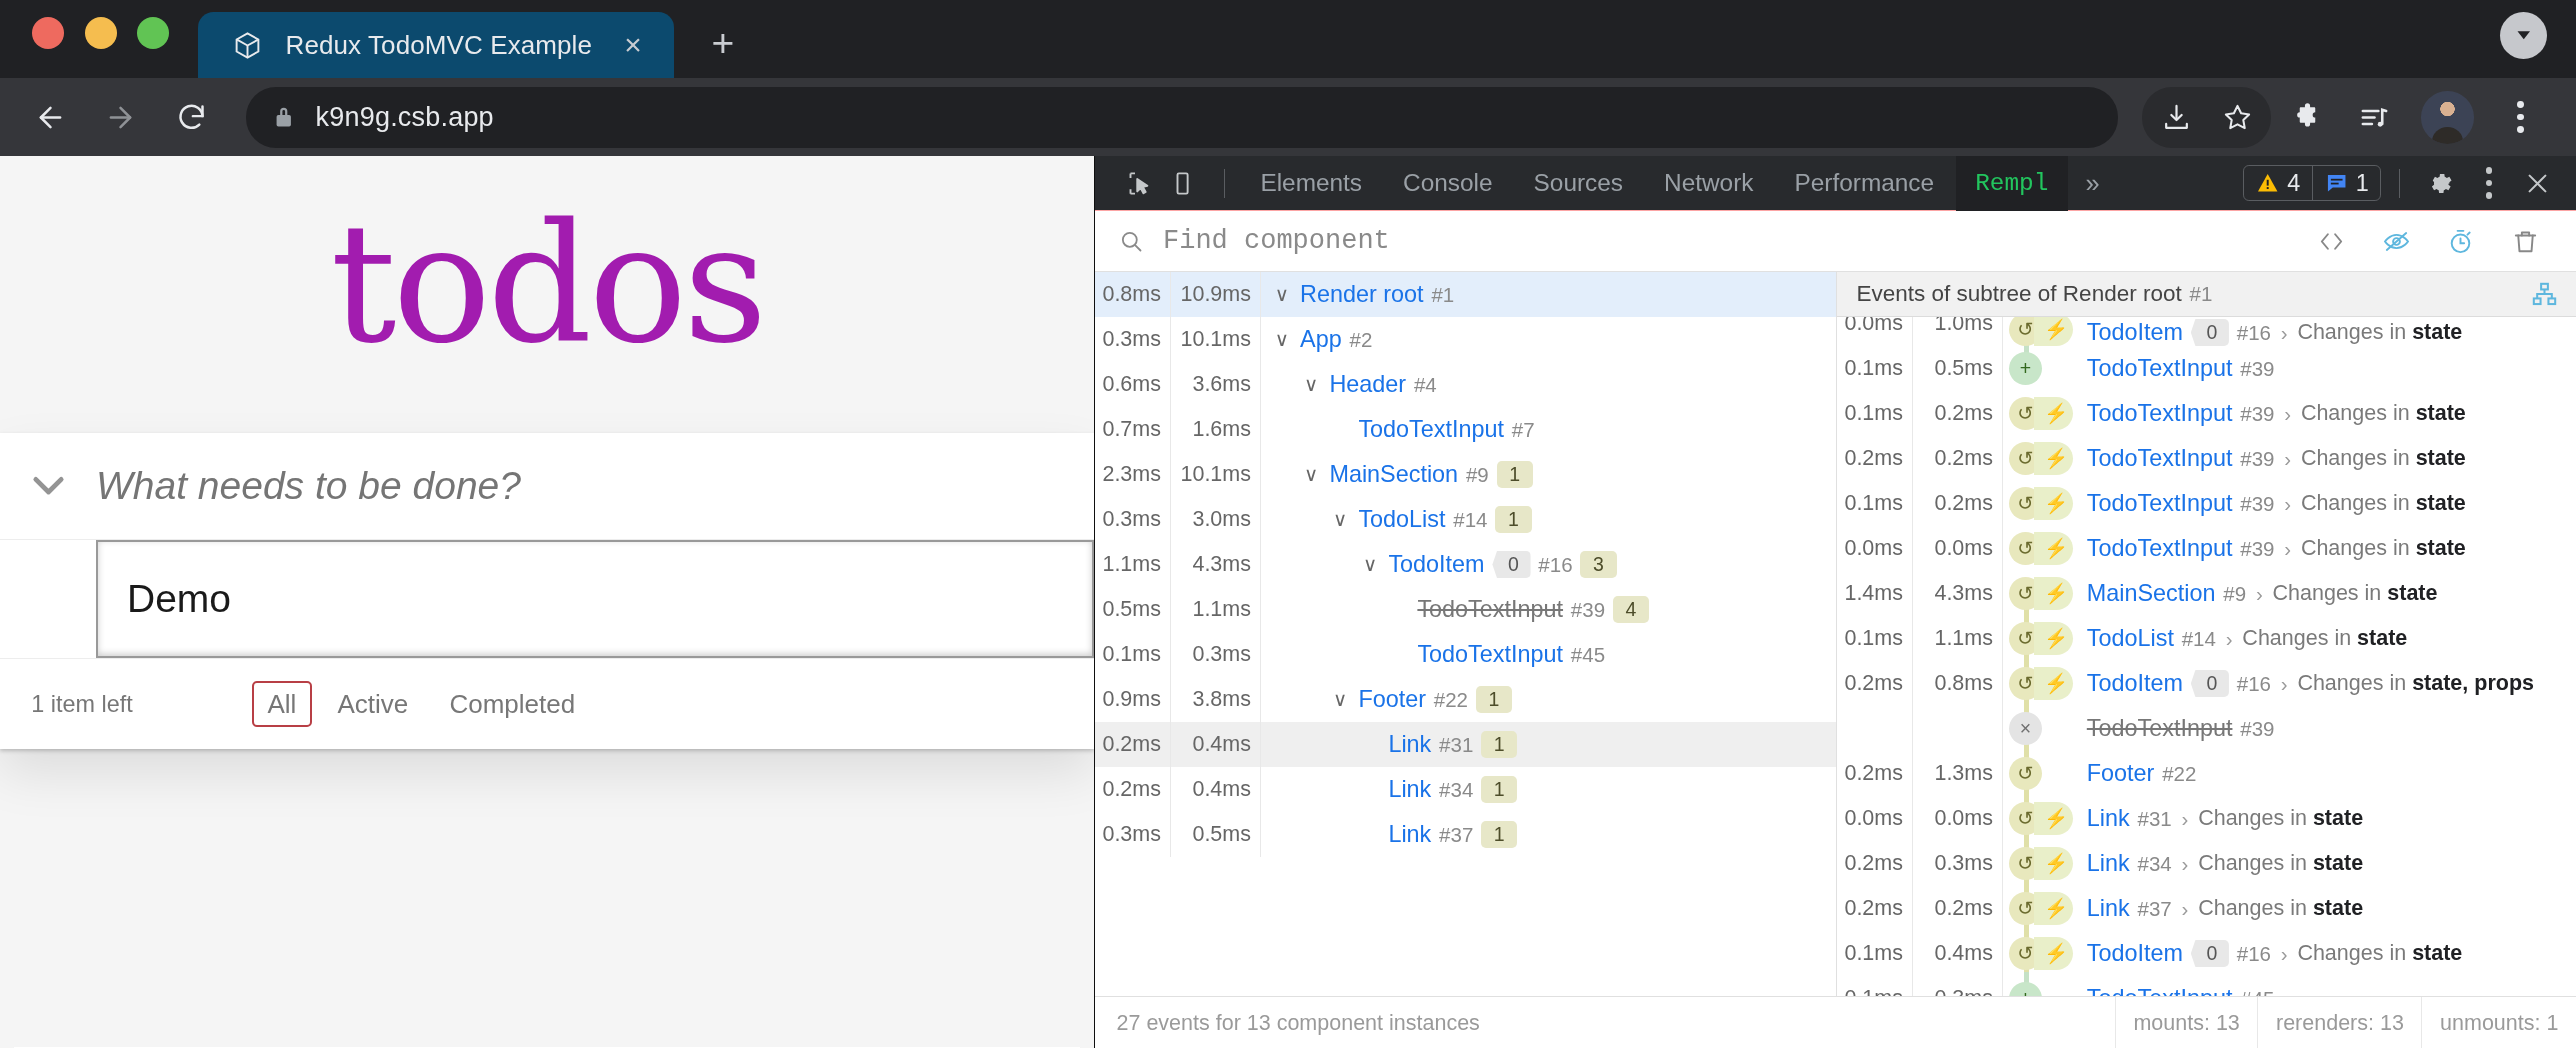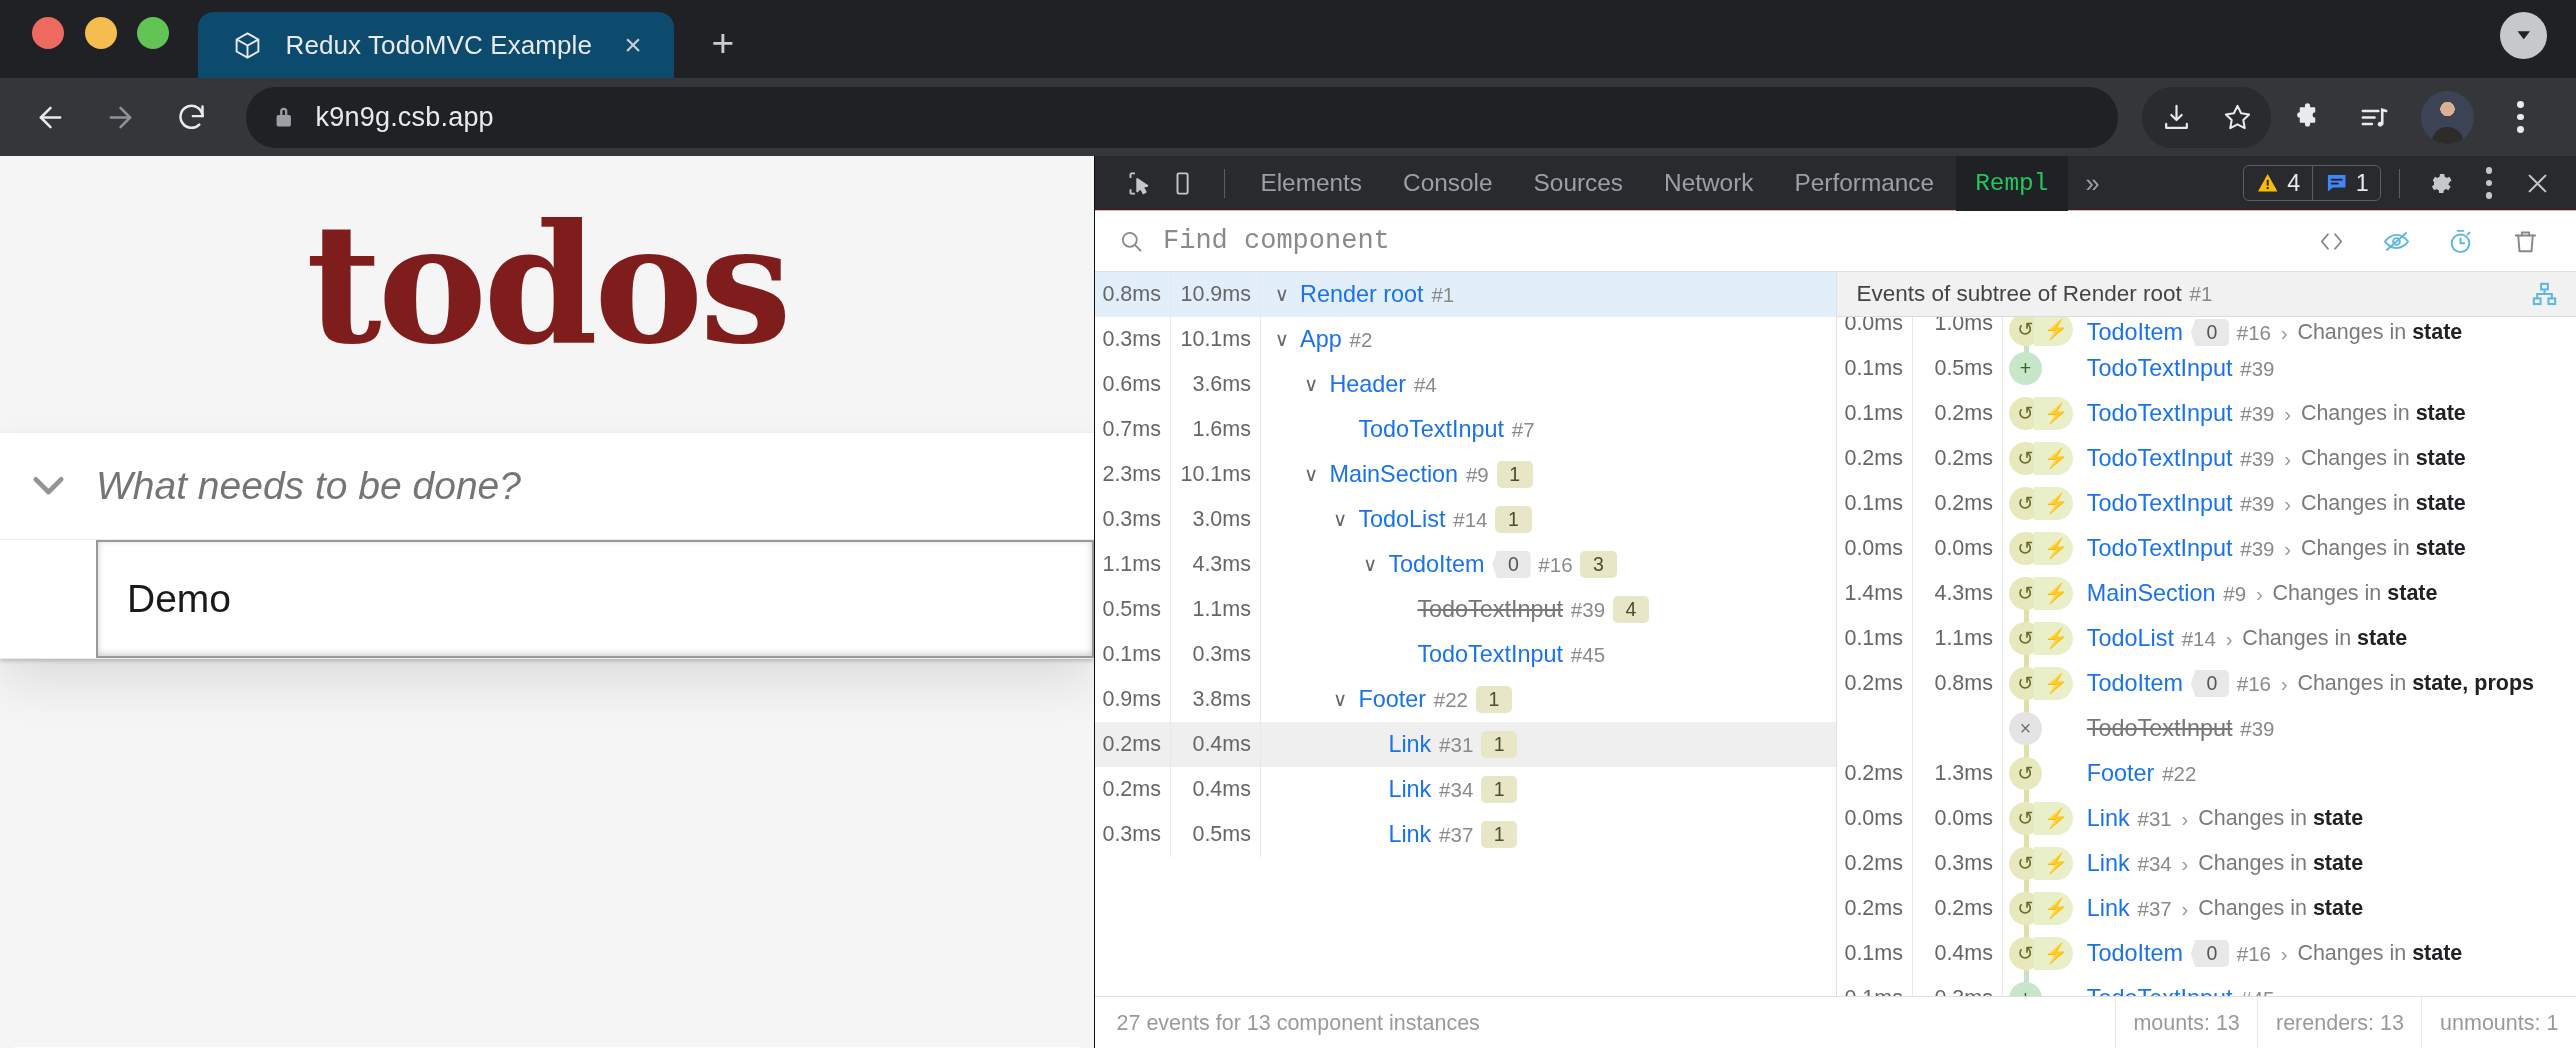--- a/index.html
+++ b/index.html
@@ -74,22 +74,22 @@
 
   
   .viewport { flex: 1; display: flex; min-height: 0; background: #f5f5f5; }
 
   
   .todoapp-pane {
     width: 1094px; flex: 0 0 1094px; background: #f5f5f5; overflow: hidden;
     position: relative; display: flex; flex-direction: column; align-items: center;
   }
   .todo-title {
-    font-family: "DejaVu Serif", serif; font-weight: 700; font-size: 164px; line-height: 1;
-    color: #7f1d1d; margin-top: 47px; letter-spacing: -3.9px;
+    font-family: "DejaVu Serif", serif; font-weight: 400; font-size: 164px; line-height: 1;
+    color: #a21caf; margin-top: 47px; letter-spacing: -3.9px;
   }
   .todo-card {
     position: relative; width: 1094px; margin-top: 66px; background: #ffffff;
     box-shadow: 0 2px 3.9px 0 rgba(0,0,0,0.2), 0 24.4px 49px 0 rgba(0,0,0,0.1);
   }
   .new-todo-row { display: flex; align-items: center; height: 107px; border-bottom: 1px solid #ededed; }
   .toggle-all {
     width: 96px; flex: 0 0 96px; display: flex; align-items: center; justify-content: center;
     color: #949494; font-size: 43px; line-height: 1; cursor: pointer;
   }
@@ -334,20 +334,28 @@
           <input class="new-todo-input" type="text" placeholder="What needs to be done?" style="">
         </div>
 
         <div class="todo-row">
           <div class="todo-toggle"></div>
           <div class="todo-edit-box">
             <span class="todo-edit-text">Demo</span>
           </div>
         </div>
 
+        <div class="todo-footer">
+          <span class="todo-count">1 item left</span>
+          <div class="filters">
+            <a class="filter-link selected">All</a>
+            <a class="filter-link">Active</a>
+            <a class="filter-link">Completed</a>
+          </div>
+        </div>
       </div>
 
       <div class="card-stack-1" style="top:891px;"></div>
     </div>
 
     <div class="devtools">
 
       <div class="dt-topbar">
         <span class="dt-icon-btn">
           <svg width="27" height="27" viewBox="0 0 24 24" fill="none" stroke="#c5c8ca" stroke-width="1.7" stroke-linejoin="round">

